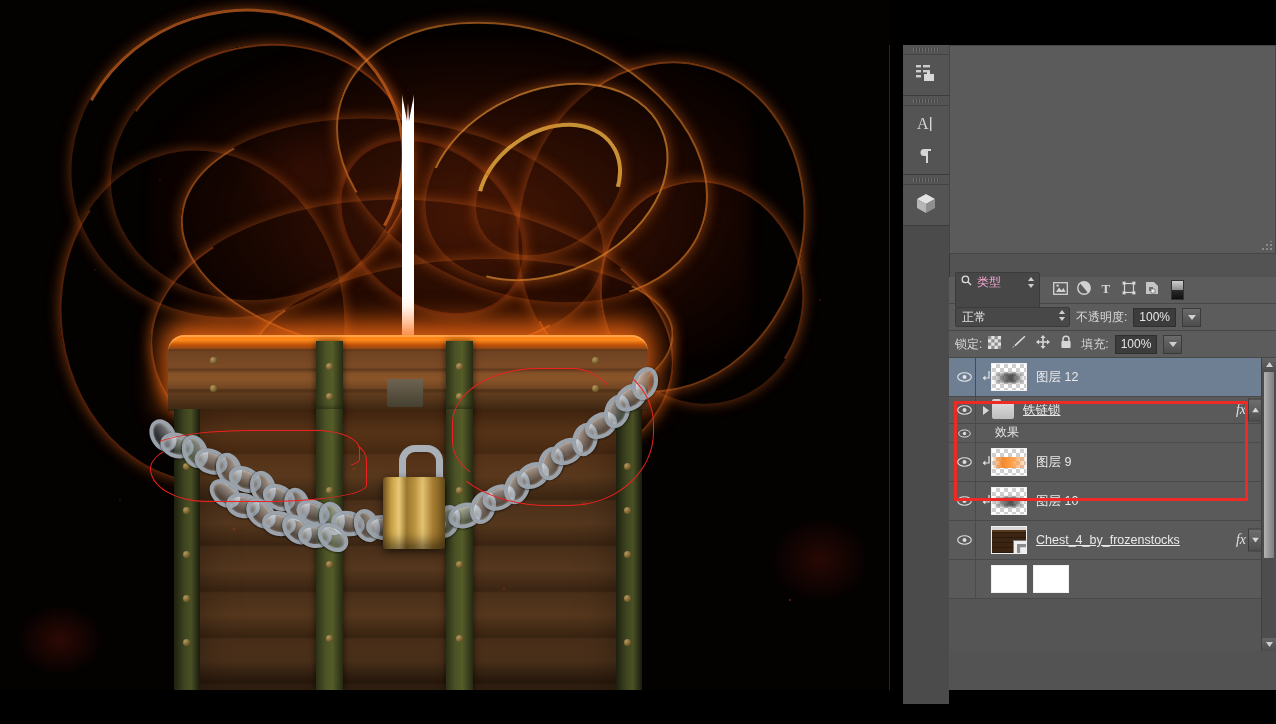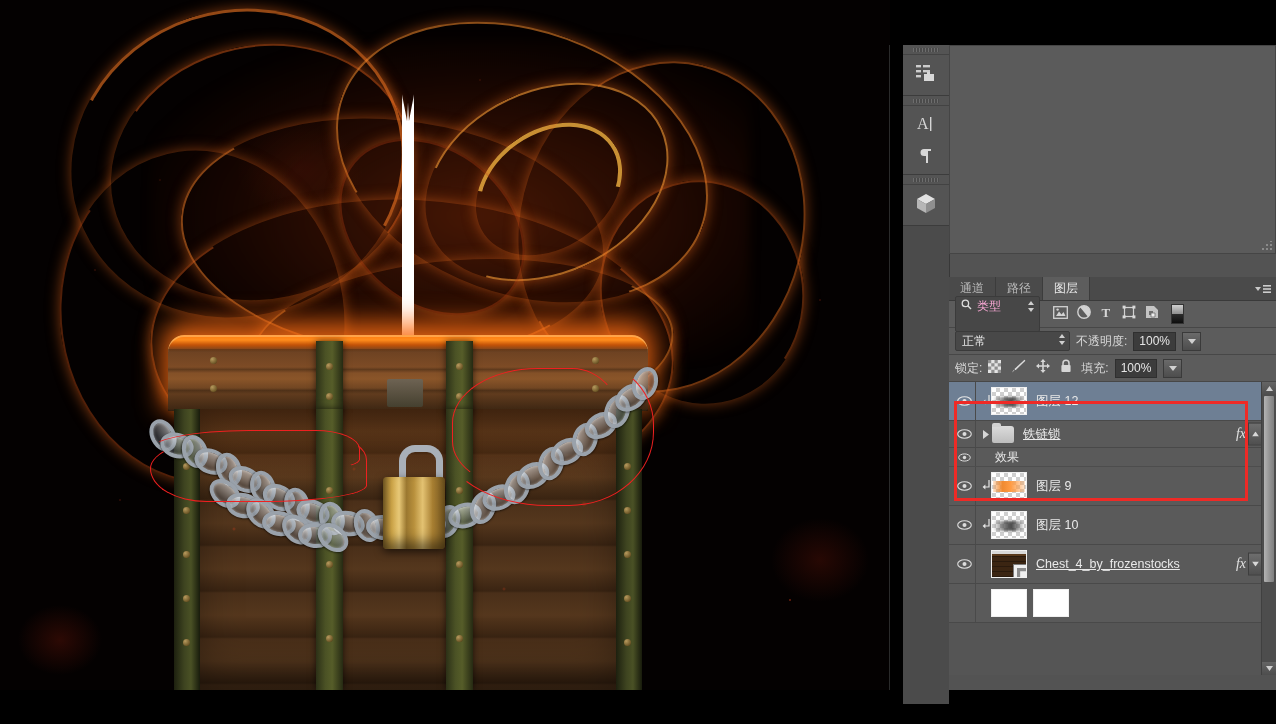--- a/index.html
+++ b/index.html
@@ -410,21 +410,21 @@
   }
   .expand-tri {
     position: absolute; right: 13px; top: 50%; transform: translateY(-50%);
     width: 13px; height: 21px;
     background: linear-gradient(to bottom, #6e6e6e, #4f4f4f);
     border: 1px solid #3e3e3e;
     display: flex; align-items: center; justify-content: center;
     color: #d8d8d8; font-size: 7px;
   }
   .fx-sub {
-    display: flex; align-items: center;
+    display: flex; 
     height: 19px;
     background: #5a5a5a;
     border-bottom: 1px solid #4d4d4d;
     padding-left: 4px;
     box-sizing: border-box;
   }
   .fx-sub .eye-sm {
     width: 23px; display: flex; align-items: center; justify-content: center;
     color: #dcdcdc;
     border-right: 1px solid #4a4a4a; height: 100%; box-sizing: border-box;
@@ -662,40 +662,20 @@
       <div id="rail-empty"></div>
     </div>
 
     <div id="adj-panel">
       <div class="grabber"></div>
     </div>
 
 
     <div id="layers-panel">
 
-      <div id="layers-tabbar">
-        <div class="tab">
-          <span>通道</span>
-        </div>
-        <div class="tab">
-          <span>路径</span>
-        </div>
-        <div class="tab active">
-          <span>图层</span>
-        </div>
-        <div class="tab-filler"></div>
-        <div class="panel-menu">
-          <svg width="18" height="12" viewBox="0 0 18 12">
-            <path d="M1 4 L7 4 L4 8 Z" fill="#c9c9c9"></path>
-            <rect x="9" y="2" width="8" height="1.6" fill="#cdcdcd"></rect>
-            <rect x="9" y="5.2" width="8" height="1.6" fill="#cdcdcd"></rect>
-            <rect x="9" y="8.4" width="8" height="1.6" fill="#cdcdcd"></rect>
-          </svg>
-        </div>
-      </div>
 
       <div class="lp-row">
         <div class="filter-box">
           <span>
             <svg width="11" height="11" viewBox="0 0 11 11">
               <circle cx="4.4" cy="4.4" r="3.2" fill="none" stroke="#dcdcdc" stroke-width="1.3"></circle>
               <line x1="6.8" y1="6.8" x2="10" y2="10" stroke="#dcdcdc" stroke-width="1.4"></line>
             </svg>
           </span>
           <span style="flex:1">类型</span>

